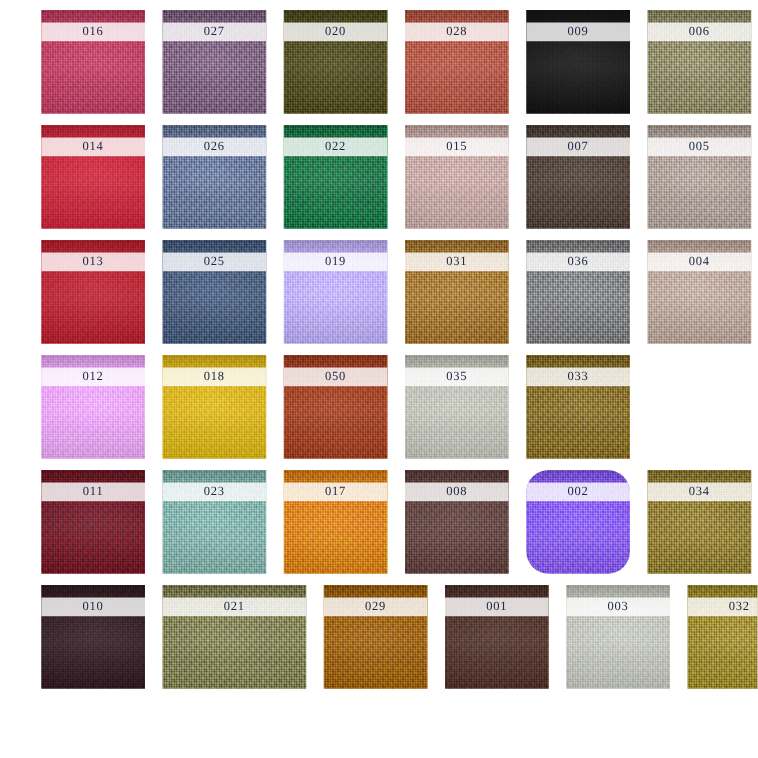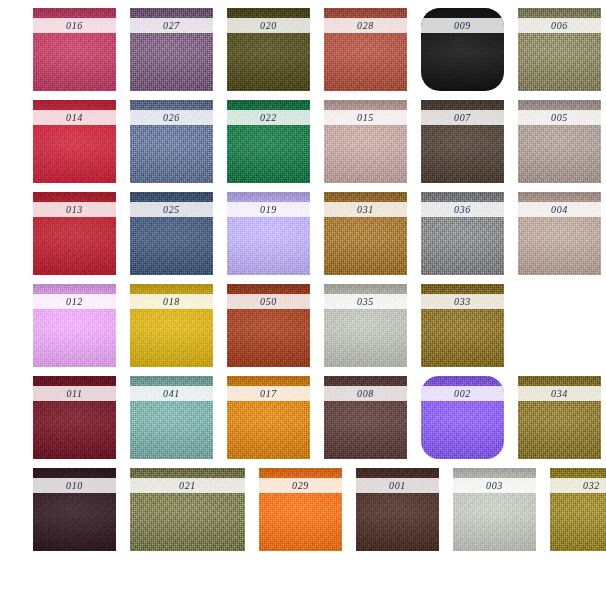--- a/index.html
+++ b/index.html
@@ -20,21 +20,20 @@
     width: 606px;
     height: 606px;
     box-sizing: border-box;
     padding: 8px 0 0 33px;
   }
 
   .swatch-row {
     display: flex;
     gap: 14px;
     margin-bottom: 9px;
-    font-style: italic;
   }
 
   .swatch {
     position: relative;
     width: 83px;
     height: 83px;
     overflow: hidden;
     background-color: #888;
     flex: 0 0 auto;
   }
@@ -135,21 +134,21 @@
           <span class="swatch-code">020</span>
         </div>
       </div>
       <div class="swatch" style="background-color: rgb(180, 80, 63);">
         <div class="swatch-texture"></div>
         <div class="swatch-shade"></div>
         <div class="swatch-label-band">
           <span class="swatch-code">028</span>
         </div>
       </div>
-      <div class="swatch" style="background-color: rgb(13, 12, 12); border-radius: 19px;">
+      <div class="swatch" style="background-color: rgb(13, 12, 12);">
         <div class="swatch-texture"></div>
         <div class="swatch-shade"></div>
         <div class="swatch-label-band">
           <span class="swatch-code">009</span>
         </div>
       </div>
       <div class="swatch" style="background-color: rgb(141, 137, 99);">
         <div class="swatch-texture"></div>
         <div class="swatch-shade"></div>
         <div class="swatch-label-band">
@@ -287,21 +286,21 @@
         <div class="swatch-texture"></div>
         <div class="swatch-shade"></div>
         <div class="swatch-label-band">
           <span class="swatch-code">011</span>
         </div>
       </div>
       <div class="swatch" style="background-color: rgb(126, 179, 172);">
         <div class="swatch-texture"></div>
         <div class="swatch-shade"></div>
         <div class="swatch-label-band">
-          <span class="swatch-code">041</span>
+          <span class="swatch-code">023</span>
         </div>
       </div>
       <div class="swatch" style="background-color: rgb(224, 133, 16);">
         <div class="swatch-texture"></div>
         <div class="swatch-shade"></div>
         <div class="swatch-label-band">
           <span class="swatch-code">017</span>
         </div>
       </div>
       <div class="swatch" style="background-color: rgb(91, 59, 56);">
@@ -334,21 +333,21 @@
           <span class="swatch-code">010</span>
         </div>
       </div>
       <div class="swatch" style="background-color: rgb(126, 127, 79); padding-left: 32px;">
         <div class="swatch-texture"></div>
         <div class="swatch-shade"></div>
         <div class="swatch-label-band">
           <span class="swatch-code">021</span>
         </div>
       </div>
-      <div class="swatch" style="background-color: #f97316;">
+      <div class="swatch" style="background-color: #a16207;">
         <div class="swatch-texture"></div>
         <div class="swatch-shade"></div>
         <div class="swatch-label-band">
           <span class="swatch-code">029</span>
         </div>
       </div>
       <div class="swatch" style="background-color: rgb(74, 43, 34);">
         <div class="swatch-texture"></div>
         <div class="swatch-shade"></div>
         <div class="swatch-label-band">

